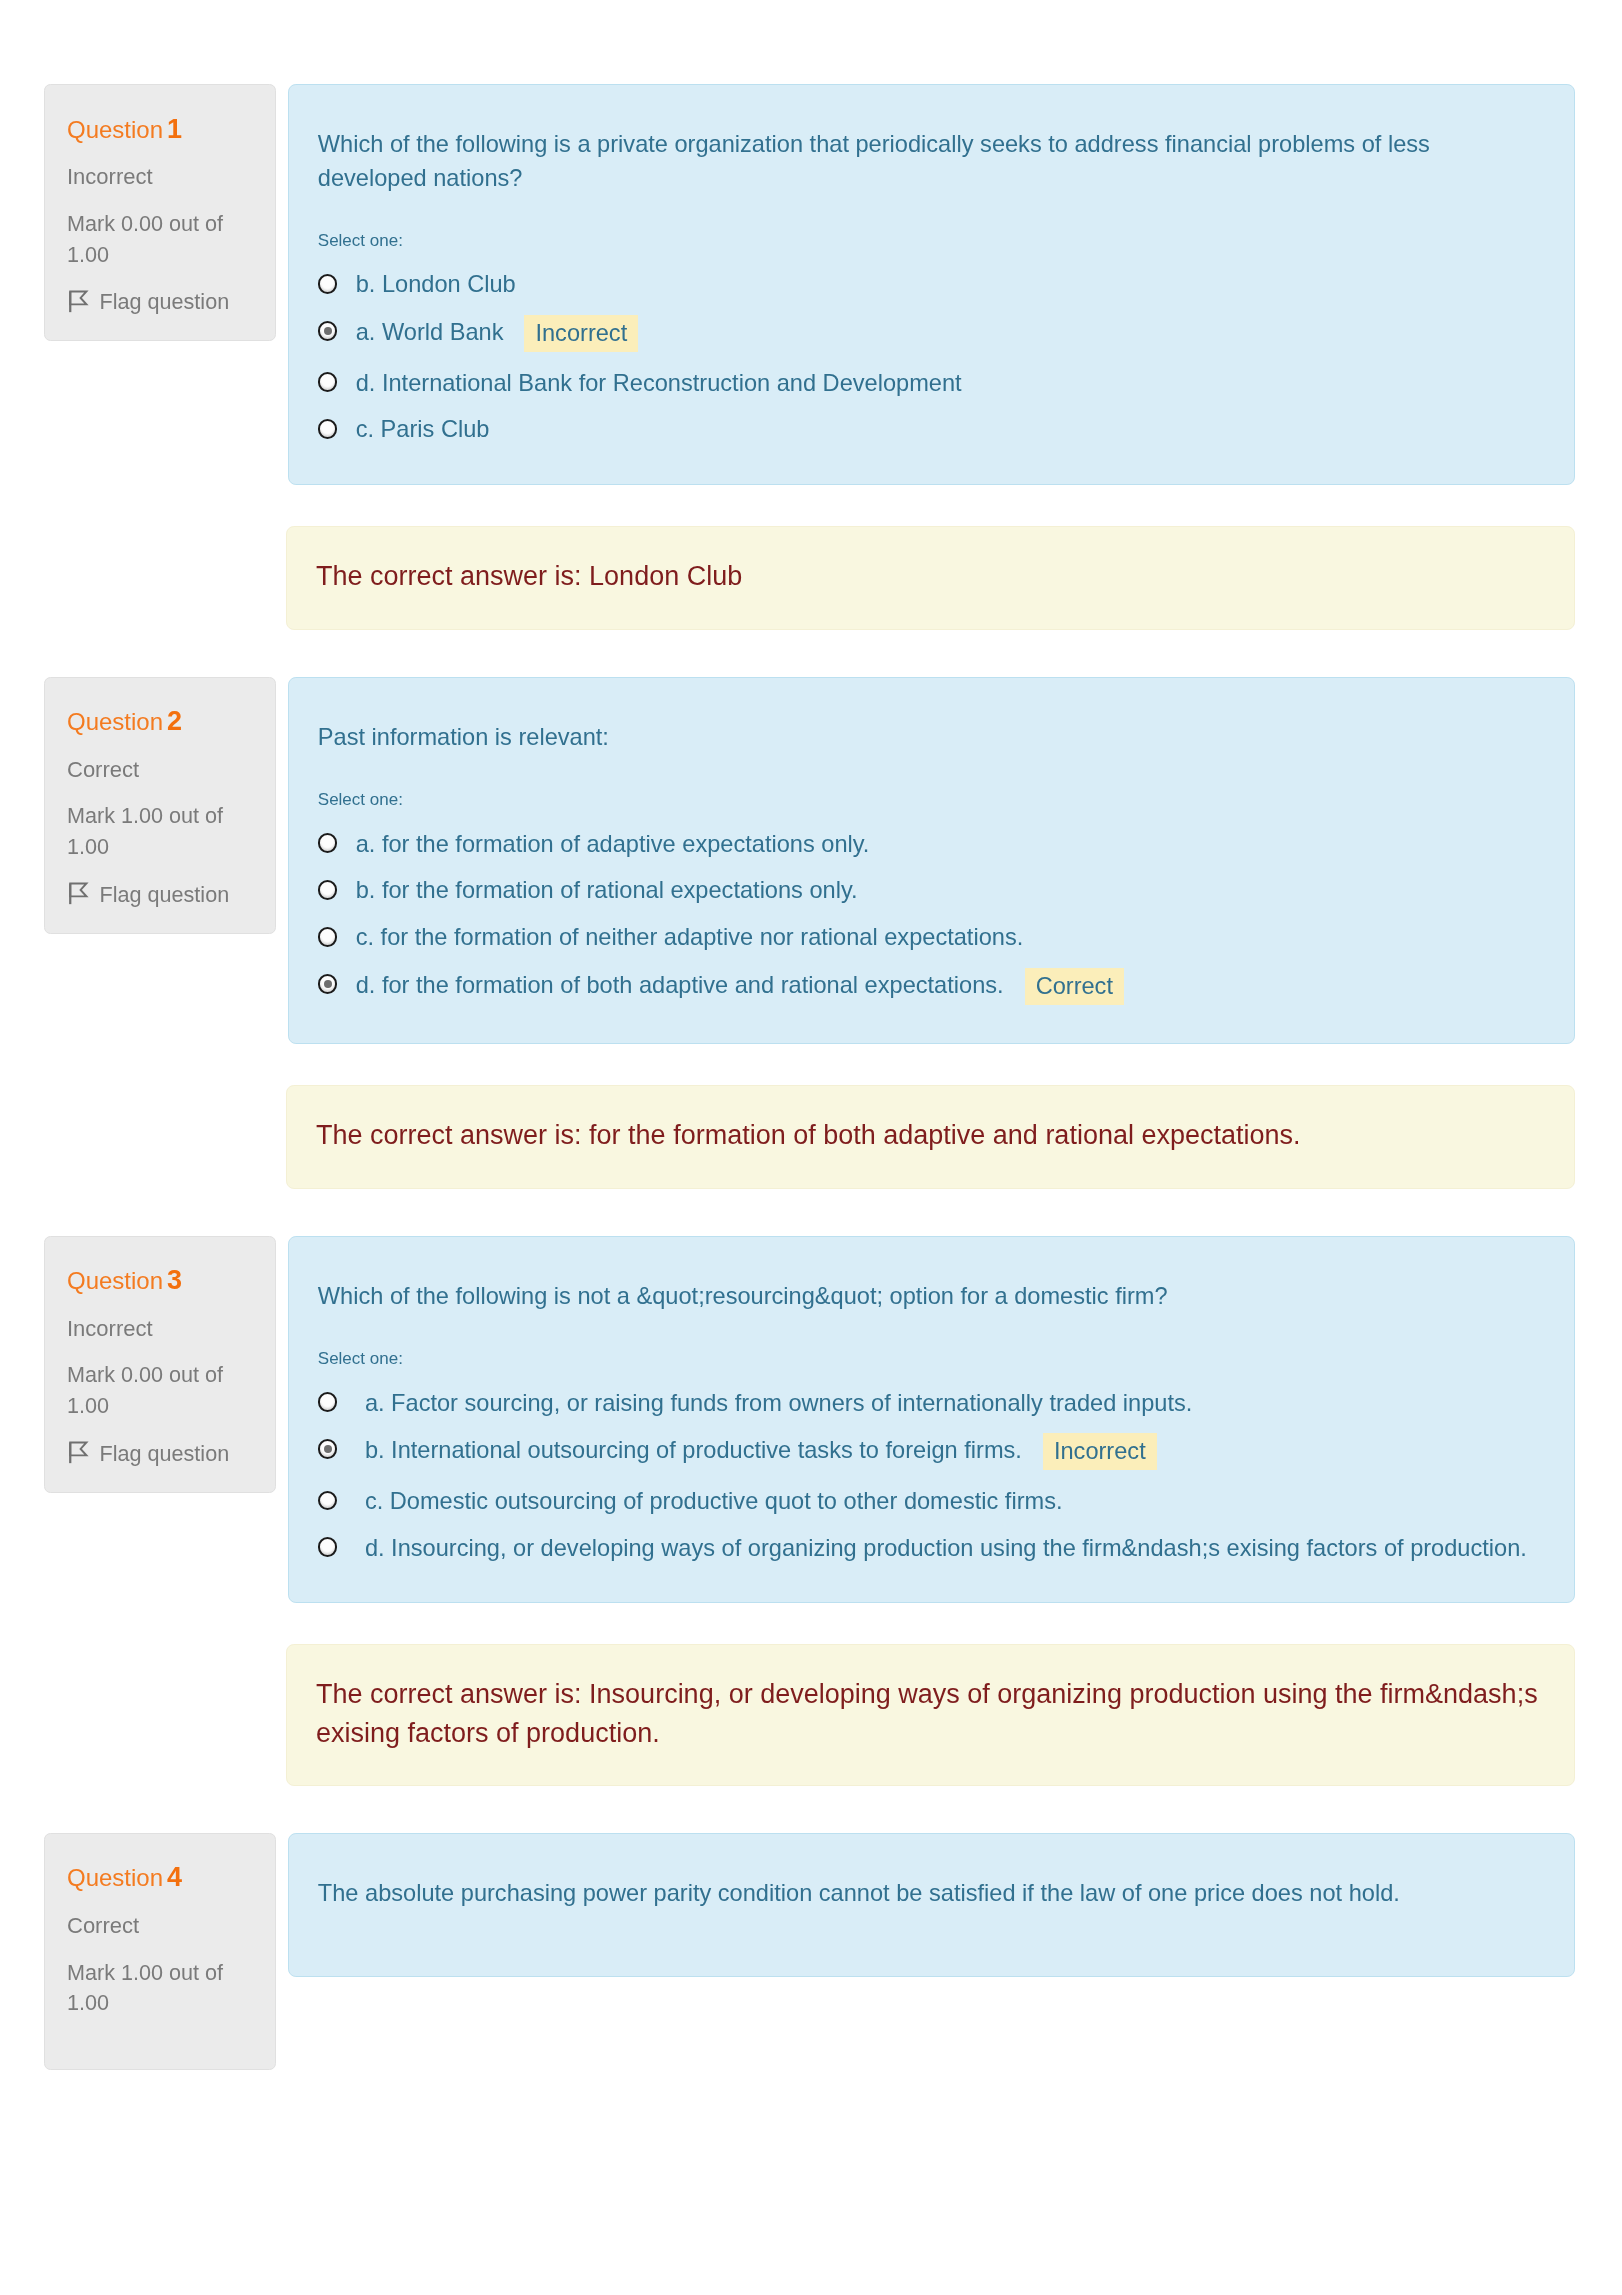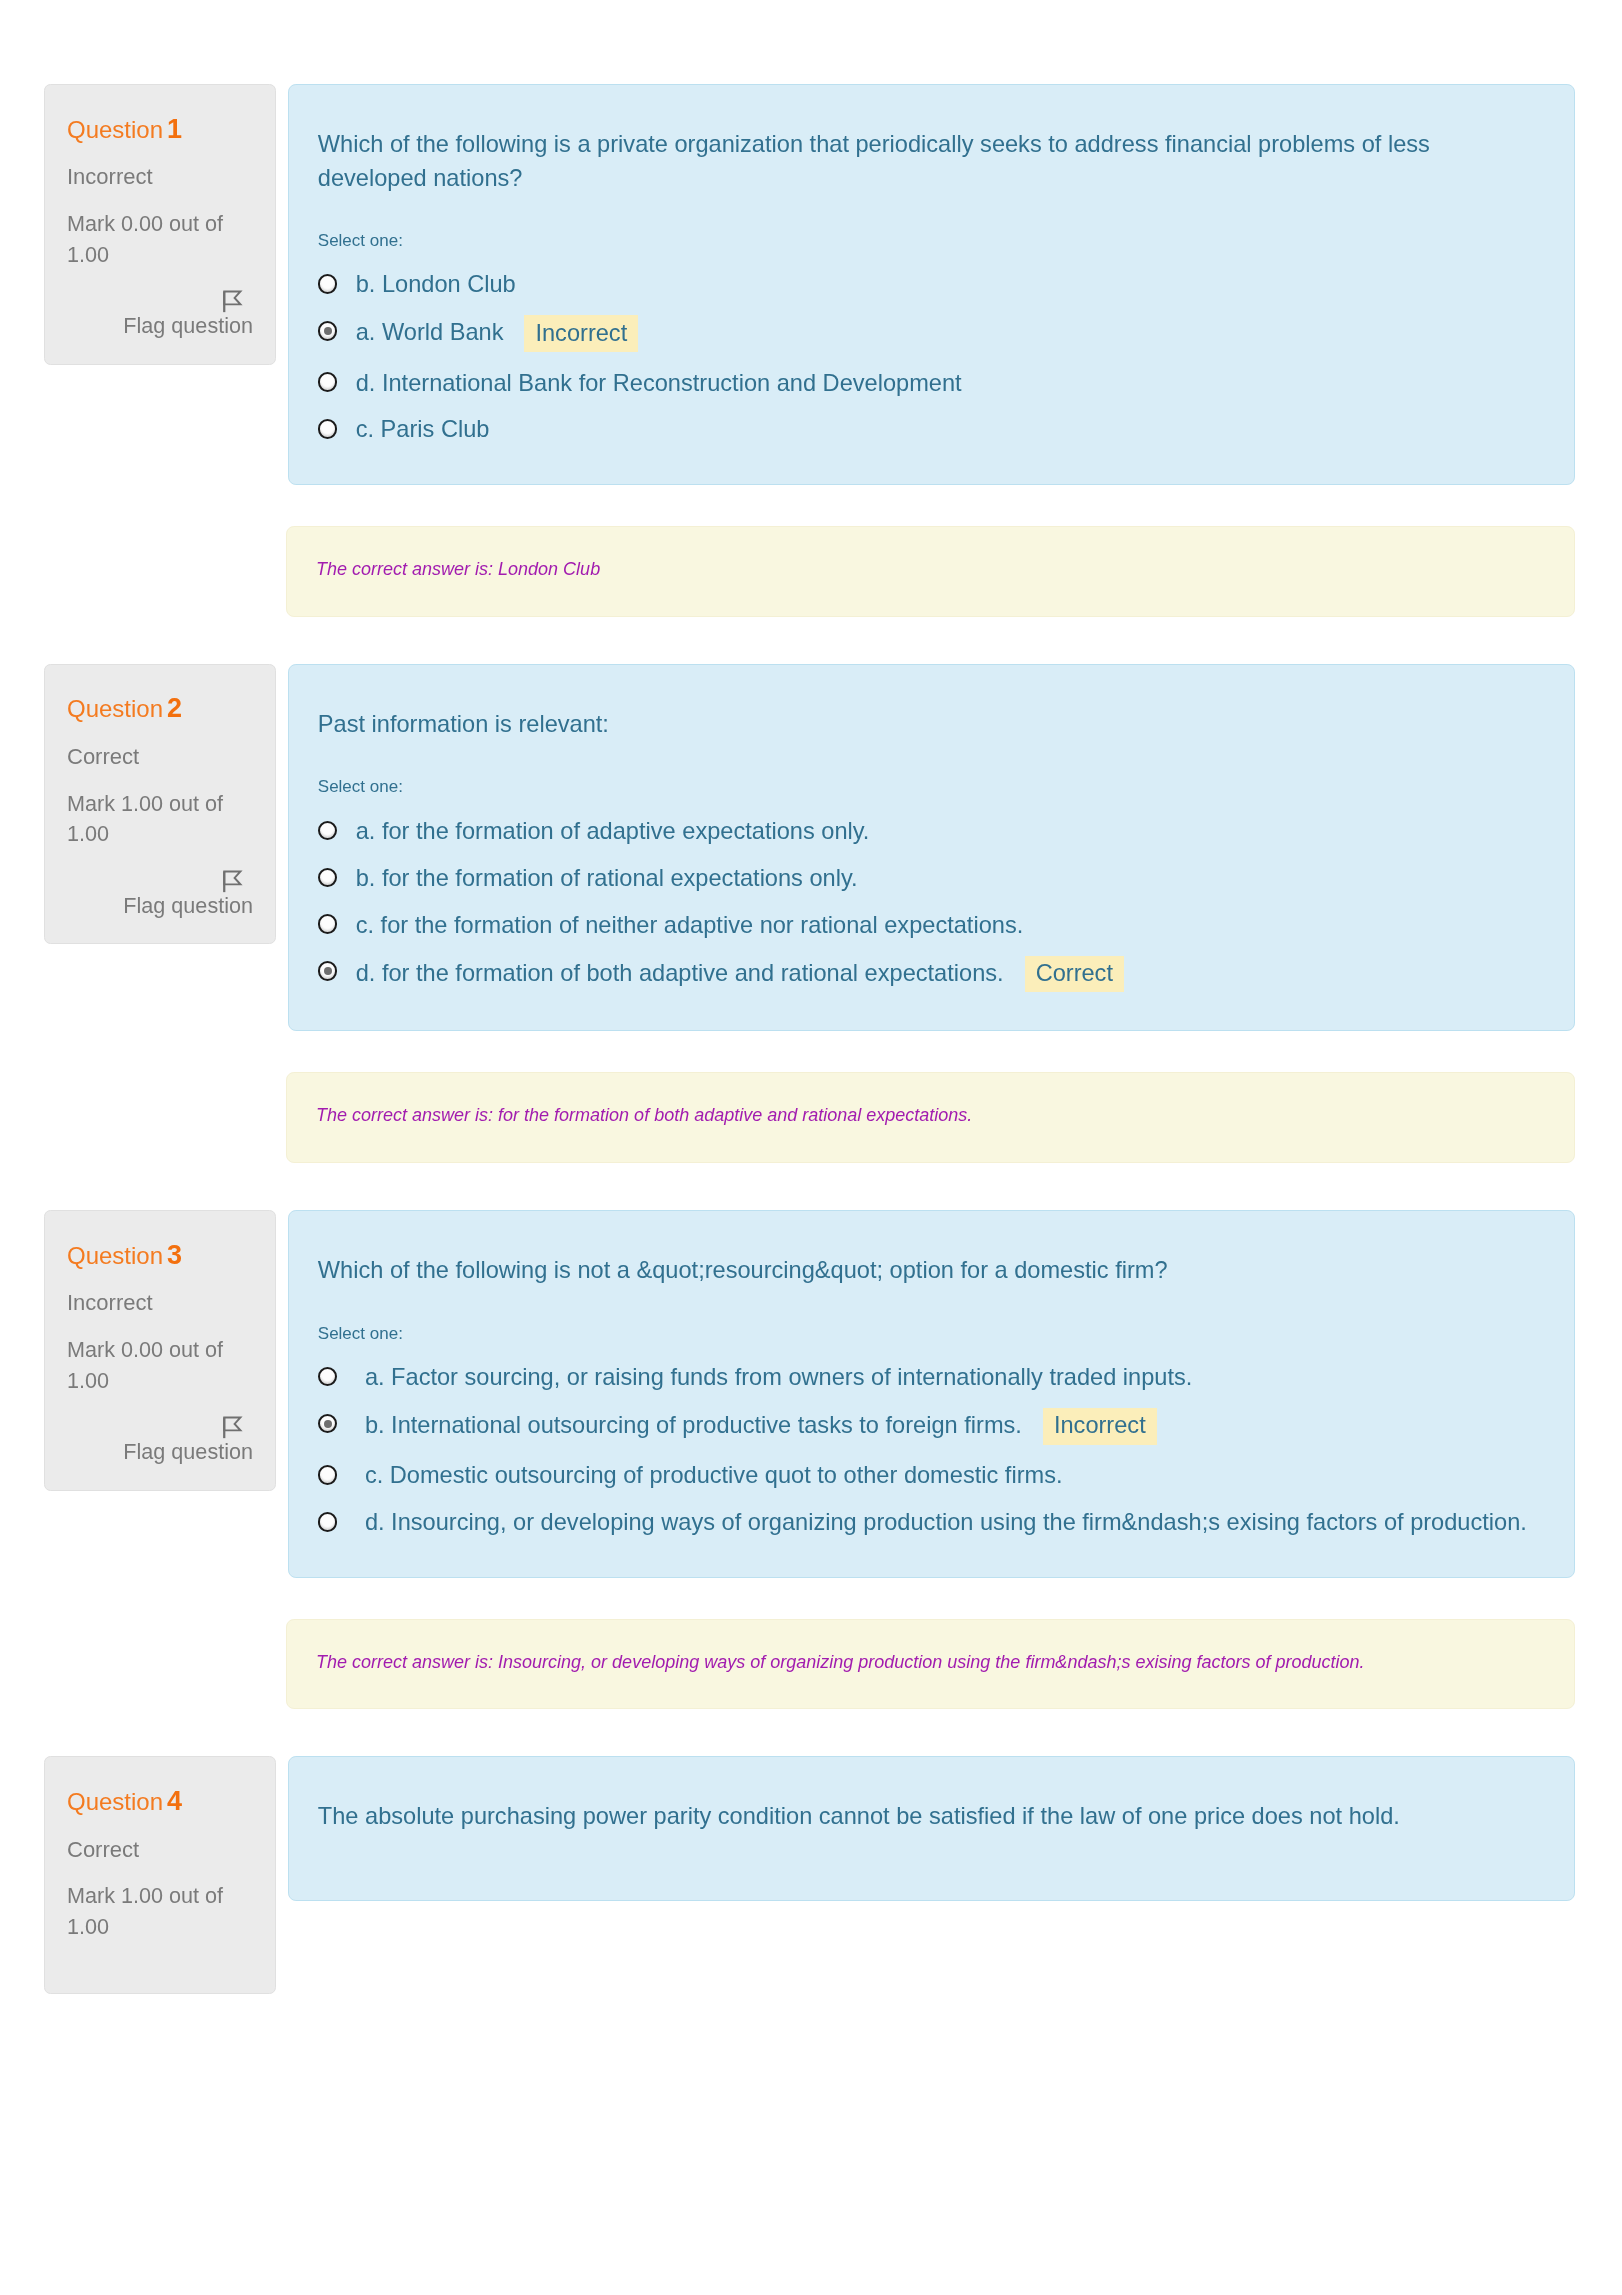--- a/index.html
+++ b/index.html
@@ -69,25 +69,24 @@
 
   .q-grade {
     font-size: 21.6px;
     color: #7a7a7a;
     line-height: 1.42;
     margin-bottom: 18.3px;
   }
 
   .q-flag {
     display: flex;
-    align-items: flex-end;
+    align-items: flex-start;
     font-size: 21.6px;
     color: #7a7a7a;
     line-height: 1.3;
-    flex-direction: column;
   }
   .flag-icon {
     display: inline-block;
     width: 22px;
     height: 23.6px;
     margin-right: 10.5px;
     flex: 0 0 22px;
     position: relative;
     top: 1.3px;
   }
@@ -181,25 +180,24 @@
     padding-left: 286px;
     padding-right: 47px;
   }
   .feedback {
     background: #f9f7e0;
     border: 1.3px solid #f4f0d4;
     border-radius: 7.9px;
     padding: 30px 29px 33px 29px;
   }
   .feedback-text {
-    font-size: 18px;
-    color: #a21caf;
+    font-size: 27px;
+    color: #7f1d1d;
     line-height: 1.42;
     margin: 0;
-    font-style: italic;
   }
 
   .gap-after-question { height: 41px; }
   .gap-after-feedback { height: 47px; }
 
   
   .q-clipped .q-info { padding-bottom: 32px; }
 </style>
 </head>
 <body>

